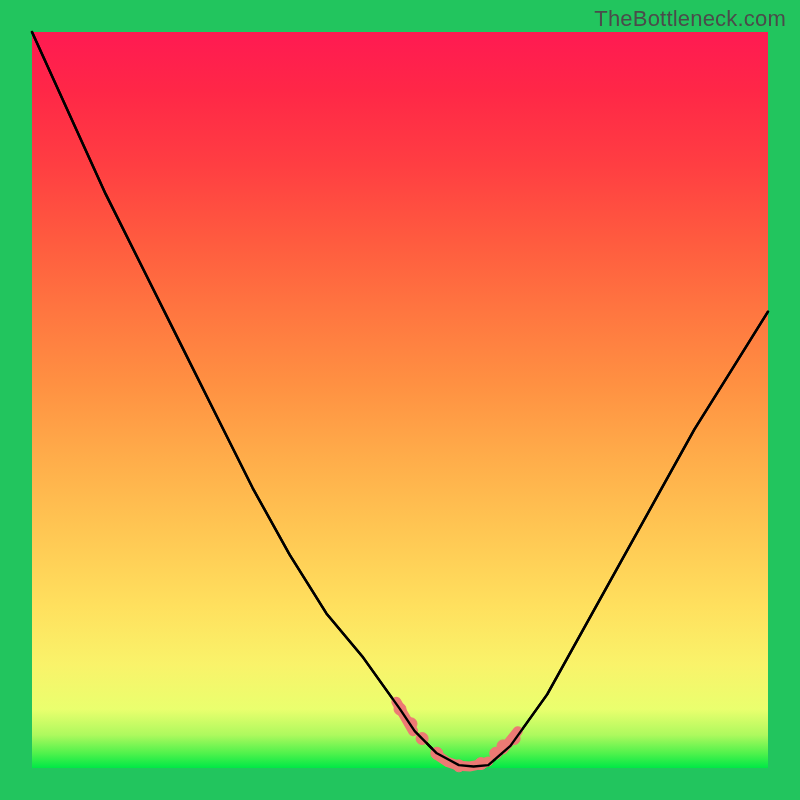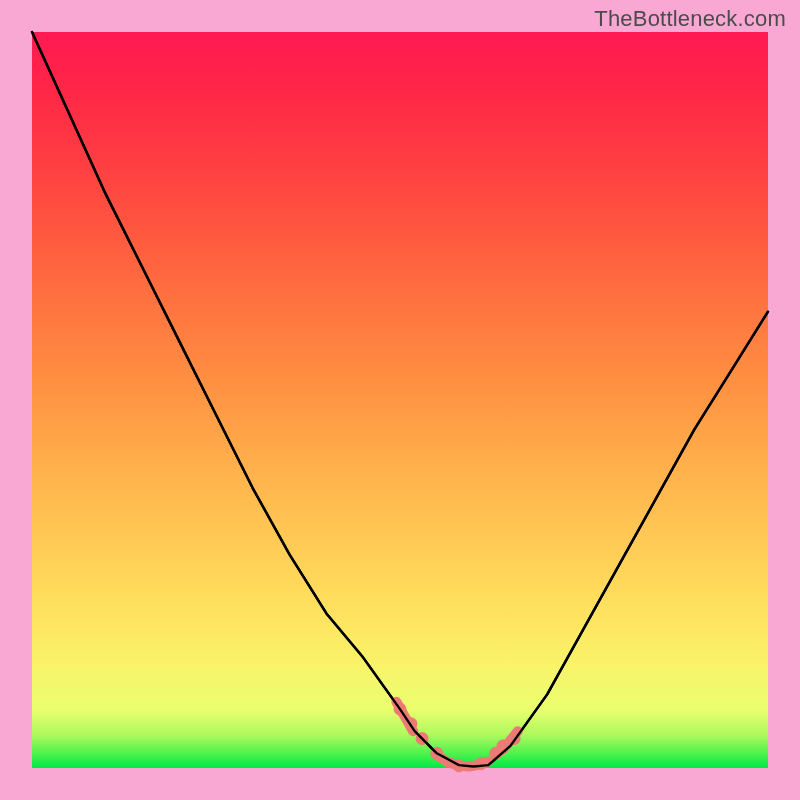--- a/index.html
+++ b/index.html
@@ -10,21 +10,21 @@
     background: #000;
     overflow: hidden;
     font-family: Arial, Helvetica, sans-serif;
   }
   .frame {
     position: absolute;
     top: 0;
     left: 0;
     width: 800px;
     height: 800px;
-    background: #f9a8d4;
+    background: #22c55e;
   }
   .plot-area {
     position: absolute;
     top: 32px;
     left: 32px;
     width: 736px;
     height: 736px;
     
     background: linear-gradient(
       to top,

